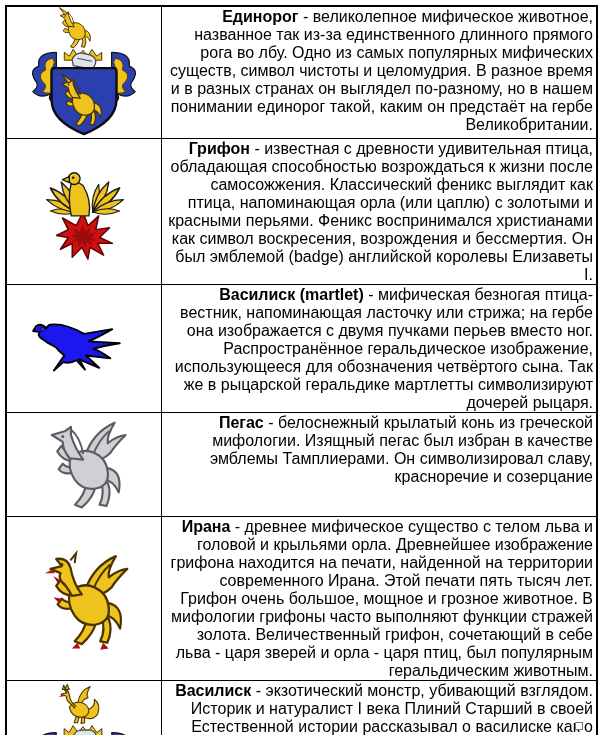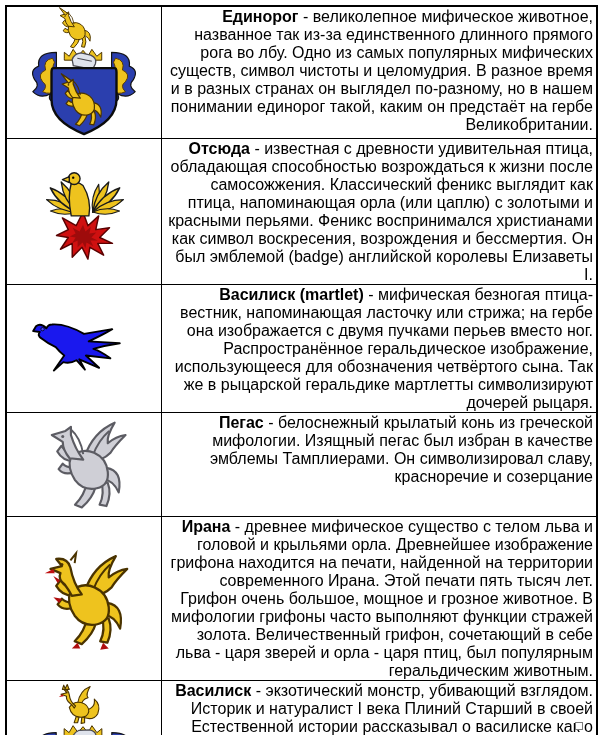--- a/index.html
+++ b/index.html
@@ -156,21 +156,21 @@
         </g>
         <path class="flame" d="M64,54 L69,68 L80,58 L77,72 L91,70 L81,80 L94,86 L79,86 L85,98 L71,90 L69,102 L63,90 L53,100 L53,86 L41,92 L49,80 L37,78 L49,72 L43,60 L57,68 Z"></path>
         <path class="flame-in" transform="translate(64,80) scale(0.5) translate(-64,-80)" d="M64,54 L69,68 L80,58 L77,72 L91,70 L81,80 L94,86 L79,86 L85,98 L71,90 L69,102 L63,90 L53,100 L53,86 L41,92 L49,80 L37,78 L49,72 L43,60 L57,68 Z"></path>
         <path class="phx" d="M52,25 Q48,38 52,58 L70,58 Q73,42 64,27 Q58,22 52,25 Z"></path>
         <circle class="phx" cx="55" cy="20" r="6"></circle>
         <path class="phx" d="M50,18 L43,21 L50,24 Z"></path>
         <circle cx="54" cy="19" r="1.2" fill="#000"></circle>
       </svg>
     </td>
     <td class="txt-cell">
-      <b>Отсюда</b>
+      <b>Грифон</b>
       <span>- известная с древности удивительная птица, обладающая способностью возрождаться к жизни после самосожжения. Классический феникс выглядит как птица, напоминающая орла (или цаплю) с золотыми и красными перьями. Феникс воспринимался христианами как символ воскресения, возрождения и бессмертия. Он был эмблемой (badge) английской королевы Елизаветы I.</span>
     </td>
   </tr>
 
   <tr class="r3">
     <td class="img-cell">
       <svg width="104" height="64" viewBox="0 0 110 68">
         <path class="martlet-body" d="M15,13 Q9,7 4,11 L1,16 L8,17 Q5,21 10,24 Q16,29 25,33 Q29,38 34,42 L27,52 L23,58 L33,49 Q40,51 47,47 L56,57 L50,46 L71,55 L57,42 L83,45 Q72,37 65,35 Q79,31 93,29 L60,27 Q75,20 85,14 L55,19 Q36,8 21,9 Q17,9 15,13 Z"></path>
         <circle cx="11" cy="14" r="1.8" fill="#4646ff" stroke="#000" stroke-width="0.8"></circle>
       </svg>

